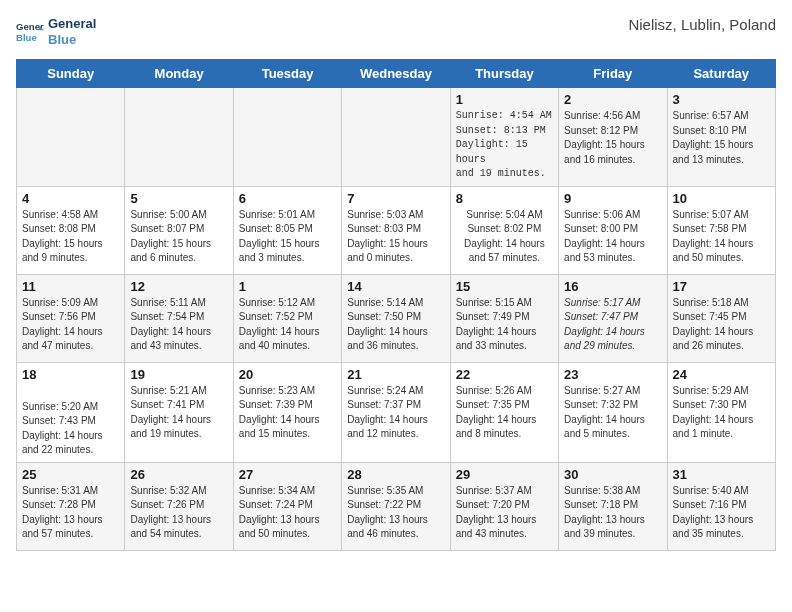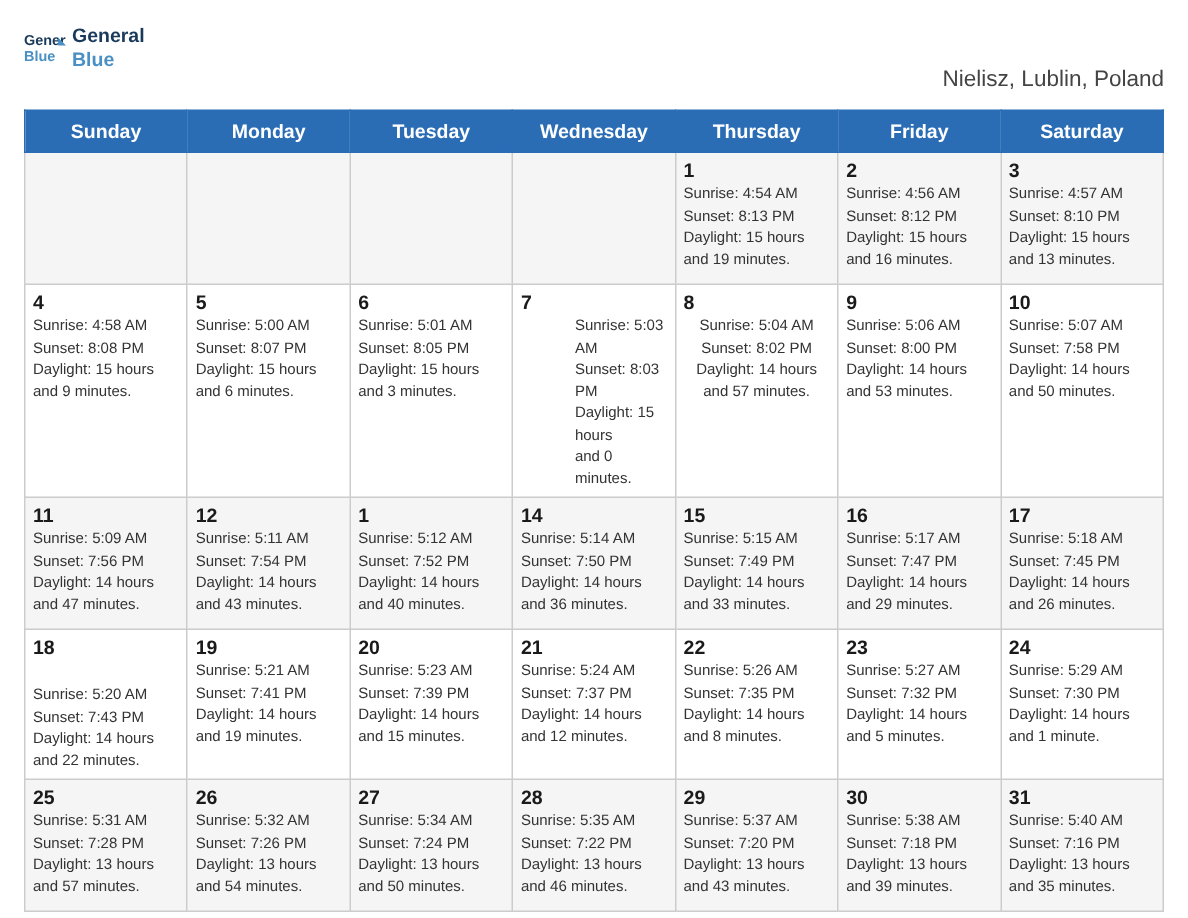--- a/index.html
+++ b/index.html
@@ -29,21 +29,20 @@
       text-align: right;
     }
     .calendar-title {
       font-size: 36px;
       font-weight: bold;
       color: #1a1a1a;
     }
     .calendar-subtitle {
       font-size: 15px;
       color: #444;
-      margin-top: 28px;
     }
     table {
       width: 100%;
       border-collapse: collapse;
       table-layout: fixed;
     }
     thead th {
       background-color: #2a6db5;
       color: #fff;
       font-size: 13px;
@@ -116,35 +115,35 @@
       </tr>
   </thead>
   <tbody id="calendar-body">
   <tr>
         <td class="empty-cell"></td>
         <td class="empty-cell"></td>
         <td class="empty-cell"></td>
         <td class="empty-cell"></td>
         <td>
           <span class="day-number">1</span>
-          <div class="day-info" style="white-space: pre-line;">Sunrise: 4:54 AM
+          <div class="day-info" style="white-space: pre-line; font-family: Liberation Mono, monospace;">Sunrise: 4:54 AM
 Sunset: 8:13 PM
 Daylight: 15 hours
 and 19 minutes.</div>
         </td>
         <td>
           <span class="day-number">2</span>
           <div class="day-info" style="white-space: pre-line;">Sunrise: 4:56 AM
 Sunset: 8:12 PM
 Daylight: 15 hours
 and 16 minutes.</div>
         </td>
         <td>
           <span class="day-number">3</span>
-          <div class="day-info" style="white-space: pre-line;">Sunrise: 4:57 AM
+          <div class="day-info" style="white-space: pre-line;">Sunrise: 6:57 AM
 Sunset: 8:10 PM
 Daylight: 15 hours
 and 13 minutes.</div>
         </td>
       </tr>
       <tr>
         <td>
           <span class="day-number">4</span>
           <div class="day-info" style="white-space: pre-line;">Sunrise: 4:58 AM
 Sunset: 8:08 PM
@@ -160,21 +159,21 @@
         </td>
         <td>
           <span class="day-number">6</span>
           <div class="day-info" style="white-space: pre-line;">Sunrise: 5:01 AM
 Sunset: 8:05 PM
 Daylight: 15 hours
 and 3 minutes.</div>
         </td>
         <td>
           <span class="day-number">7</span>
-          <div class="day-info" style="white-space: pre-line; margin-left: 36px;">Sunrise: 5:03 AM
+          <div class="day-info" style="white-space: pre-line;">Sunrise: 5:03 AM
 Sunset: 8:03 PM
 Daylight: 15 hours
 and 0 minutes.</div>
         </td>
         <td>
           <span class="day-number">8</span>
           <div class="day-info" style="white-space: pre-line; text-align: center;">Sunrise: 5:04 AM
 Sunset: 8:02 PM
 Daylight: 14 hours
 and 57 minutes.</div>
@@ -225,21 +224,21 @@
         </td>
         <td>
           <span class="day-number">15</span>
           <div class="day-info" style="white-space: pre-line;">Sunrise: 5:15 AM
 Sunset: 7:49 PM
 Daylight: 14 hours
 and 33 minutes.</div>
         </td>
         <td>
           <span class="day-number">16</span>
-          <div class="day-info" style="white-space: pre-line;">Sunrise: 5:17 AM
+          <div class="day-info" style="white-space: pre-line; font-style: italic;">Sunrise: 5:17 AM
 Sunset: 7:47 PM
 Daylight: 14 hours
 and 29 minutes.</div>
         </td>
         <td>
           <span class="day-number">17</span>
           <div class="day-info" style="white-space: pre-line;">Sunrise: 5:18 AM
 Sunset: 7:45 PM
 Daylight: 14 hours
 and 26 minutes.</div>

